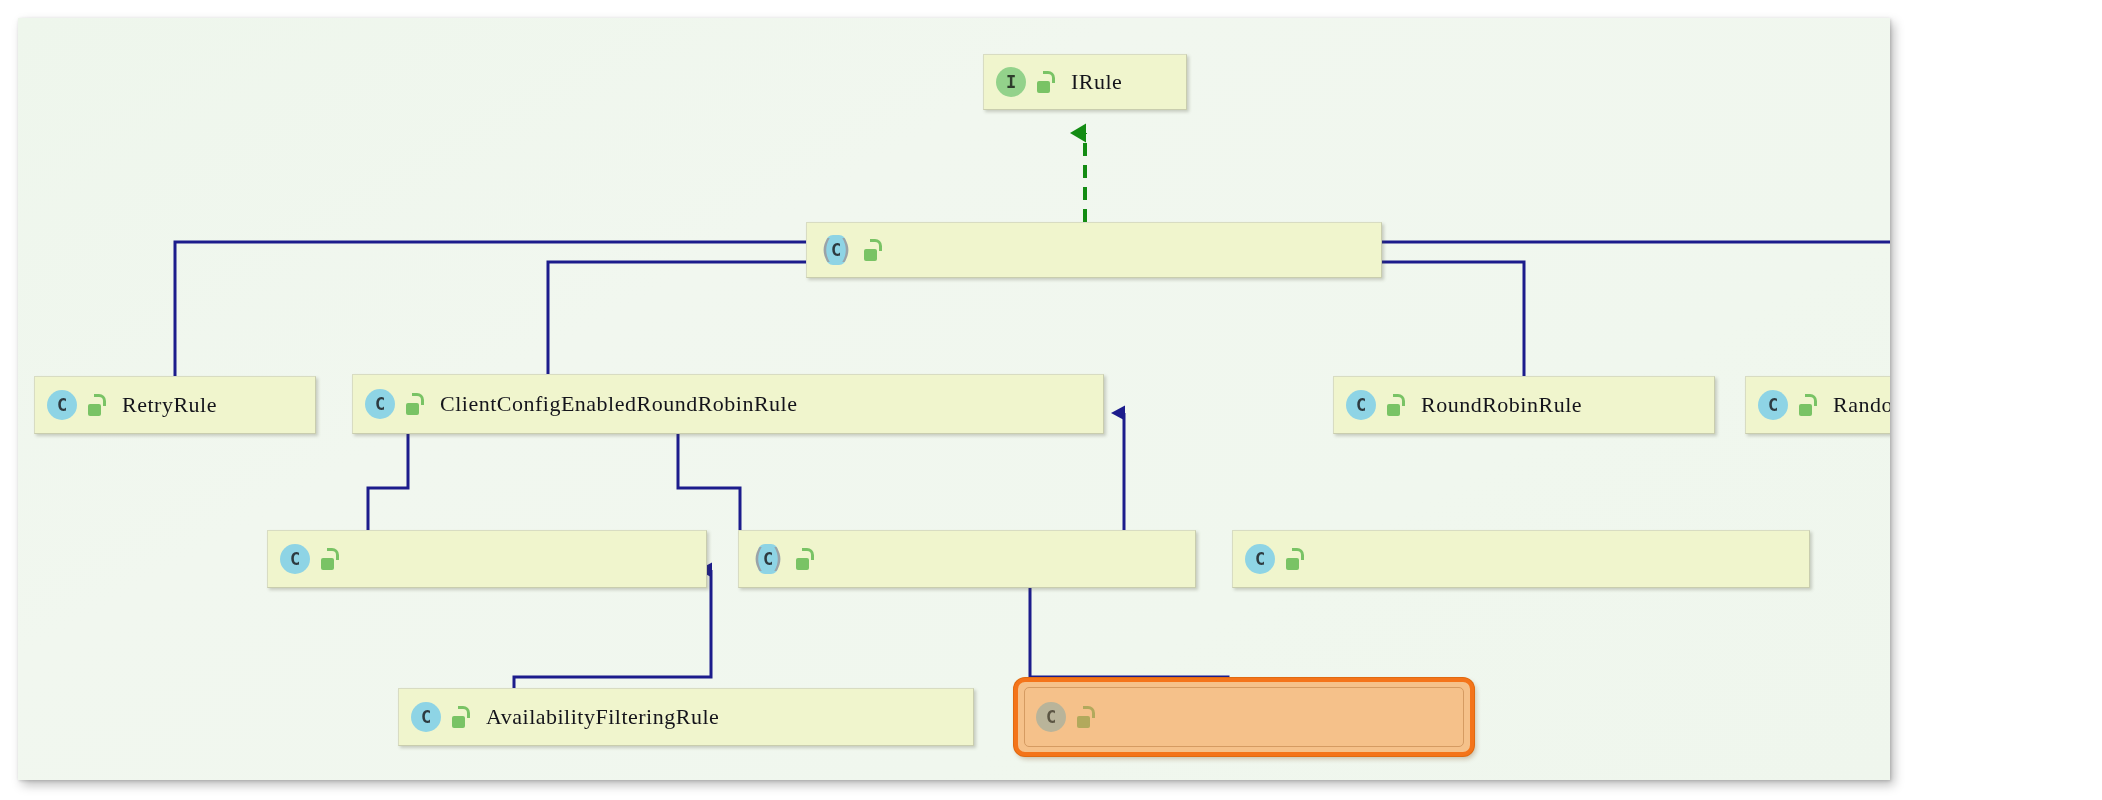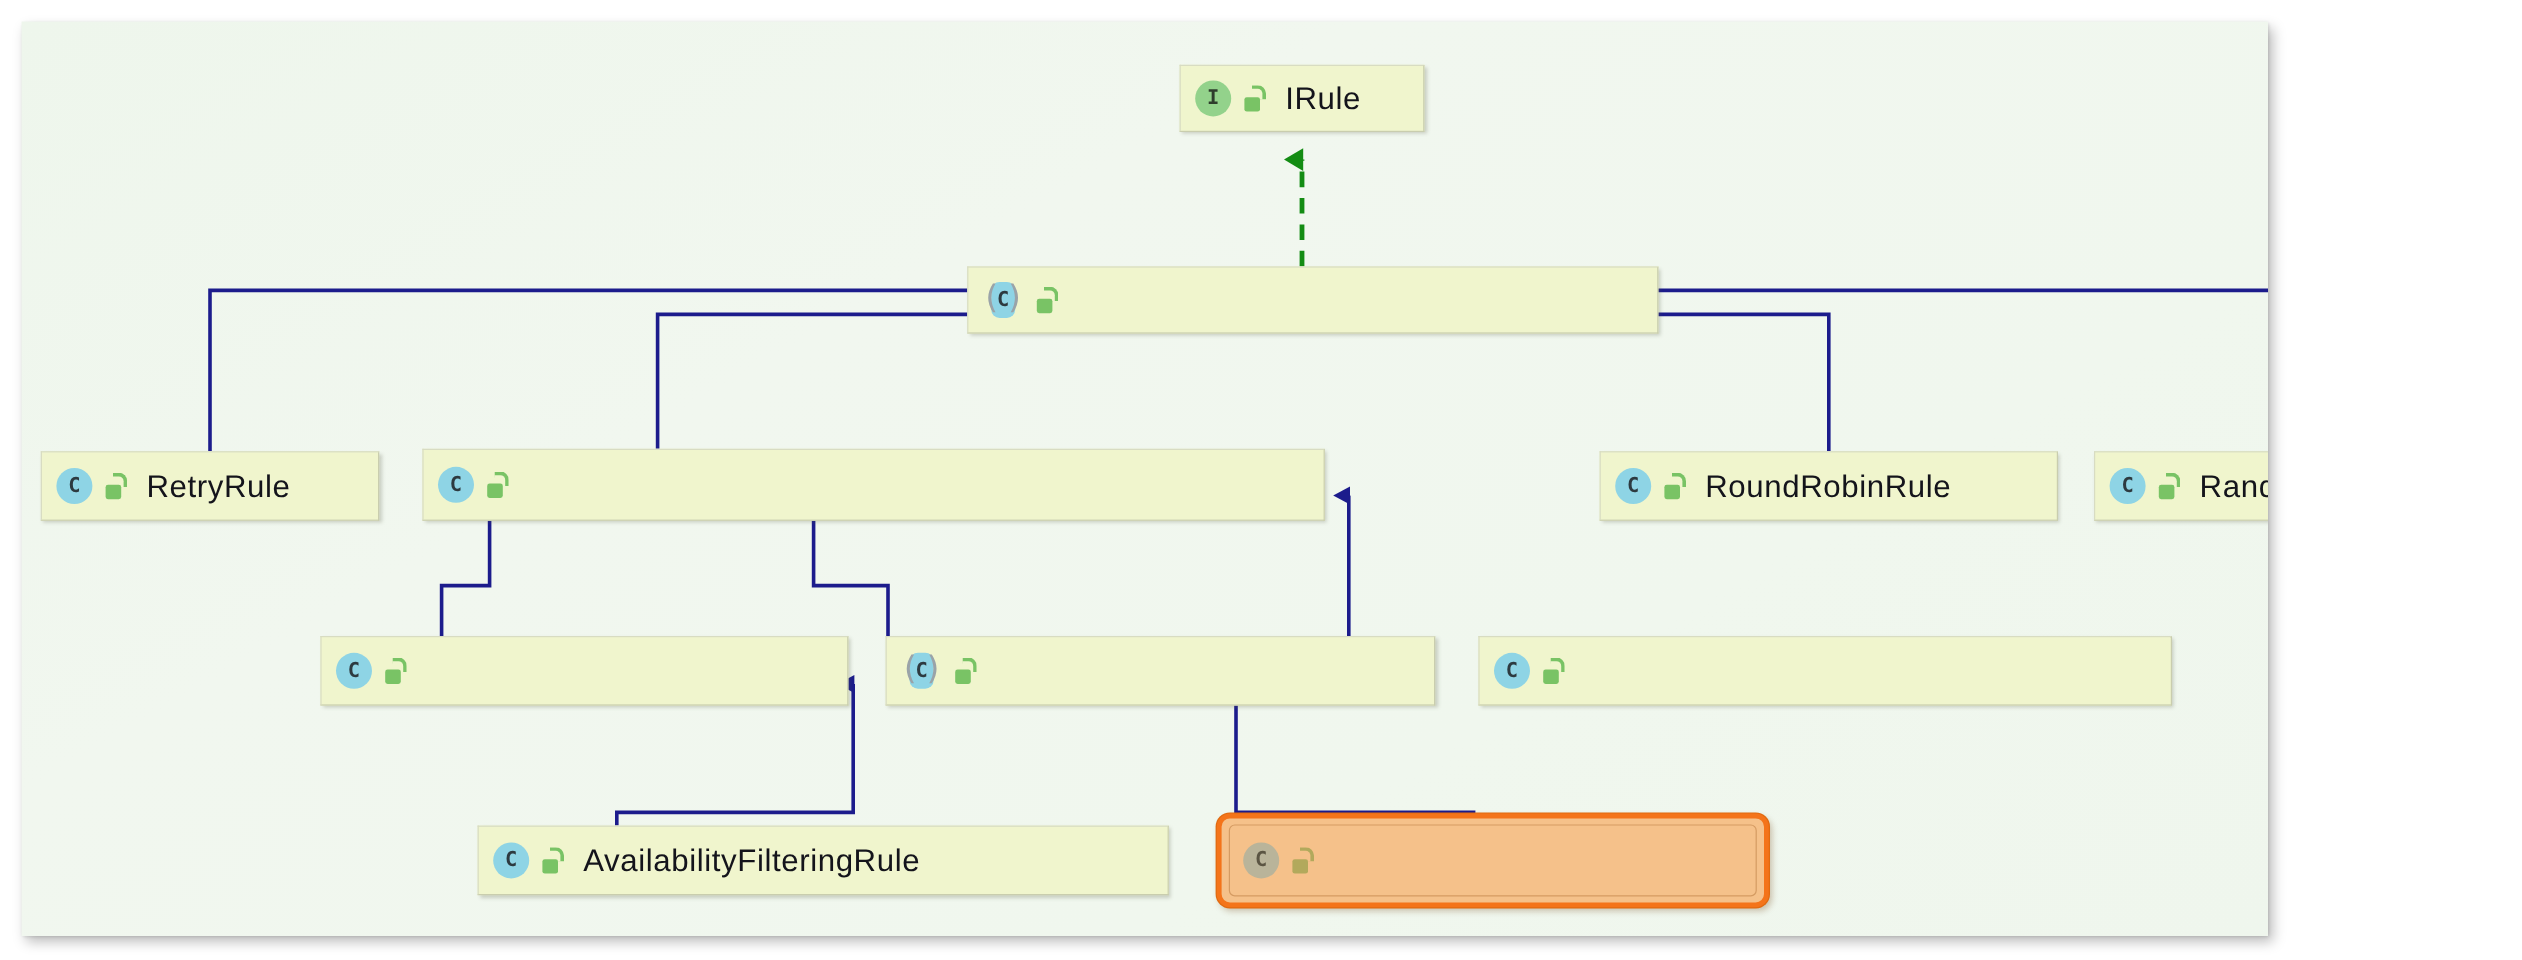--- a/index.html
+++ b/index.html
@@ -52,22 +52,22 @@
     background: #f0f5cd;
     border: 1px solid #c9cdae;
     border-top-color: #d8dcc2;
     border-left-color: #d8dcc2;
     box-shadow: 2px 2px 3px rgba(80,85,60,0.26);
     padding: 0 14px 0 12px;
     white-space: nowrap;
   }
 
   .node .node-label {
-    font-family: Liberation Sans, sans-serif;
-    font-size: 26px;
+    font-family: Liberation Serif, serif;
+    font-size: 22px;
     line-height: 1;
     color: #14141b;
     letter-spacing: 0.5px;
     margin-left: 16px;
   }
 
   
   .node.selected {
     background: #f5c18a;
     border: 4px solid #f4741a;
@@ -290,20 +290,21 @@
     </div>
 
     <div class="node" style="left:334px; top:356px; width:752px; height:60px;">
       <span class="icon-group">
         <span class="icon-class">C</span>
         <span class="lock-icon">
           <span class="lock-shackle"></span>
             <span class="lock-body"></span>
         </span>
       </span>
+      <span class="node-label">ClientConfigEnabledRoundRobinRule</span>
     </div>
 
     <div class="node" style="left:1315px; top:358px; width:382px; height:58px;">
       <span class="icon-group">
         <span class="icon-class">C</span>
         <span class="lock-icon">
           <span class="lock-shackle"></span>
             <span class="lock-body"></span>
         </span>
       </span>

